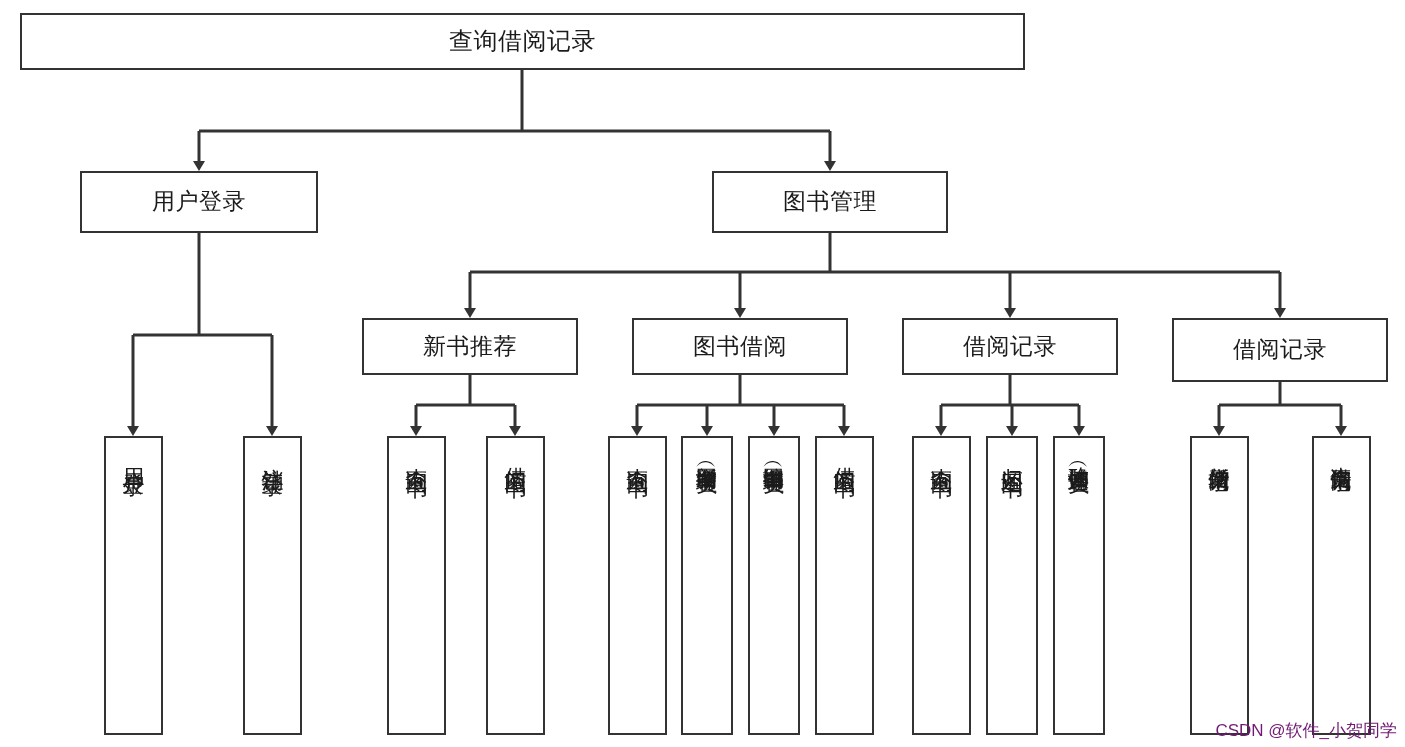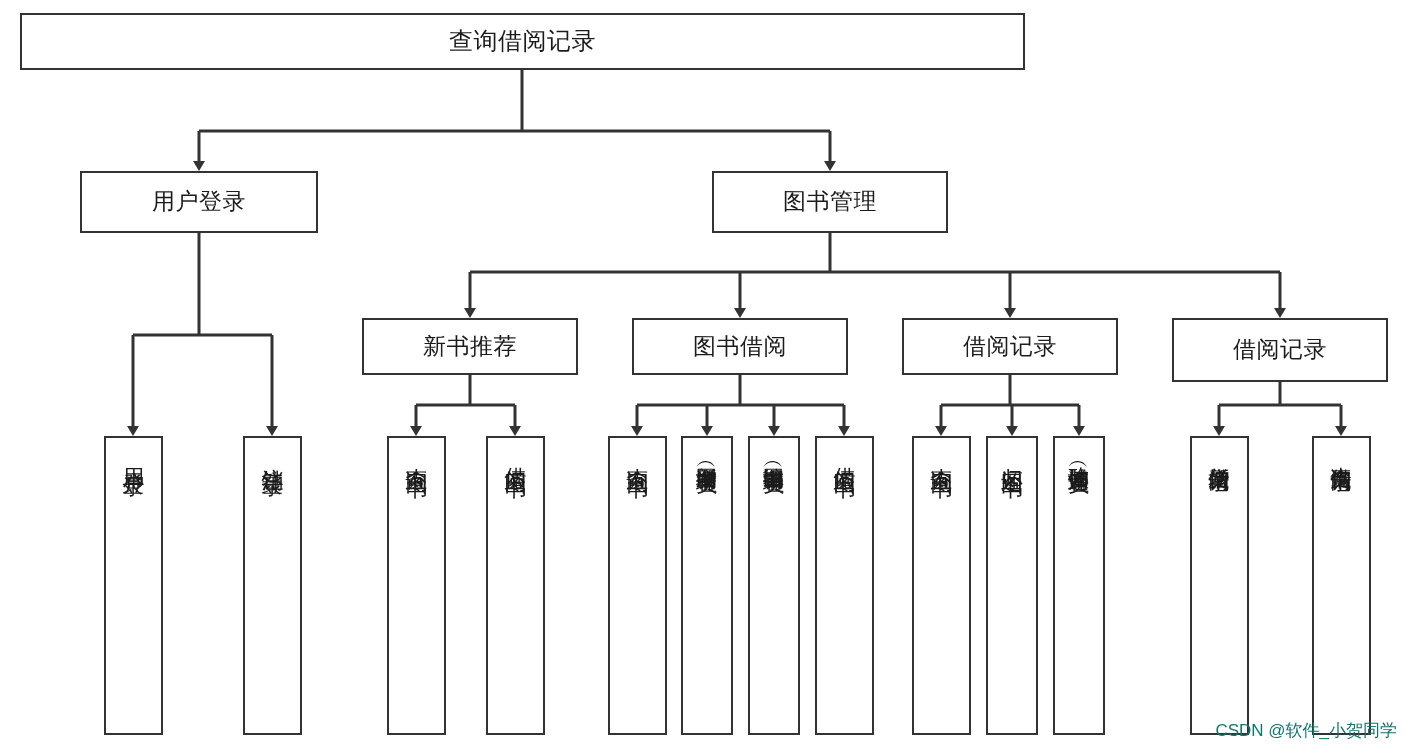--- a/index.html
+++ b/index.html
@@ -65,21 +65,21 @@
   }
   .node.vert.tall-text .node-label {
     font-size: 21px;
     letter-spacing: 1px;
   }
   #watermark {
     position: absolute;
     right: 8px;
     bottom: 5px;
     font-size: 17px;
-    color: #0f766e;
+    color: #701a75;
     z-index: 5;
     white-space: nowrap;
     font-family: "Liberation Sans", "DejaVu Sans", sans-serif;
   }
 </style>
 </head>
 <body>
 
 <div id="diagram-root">
 

